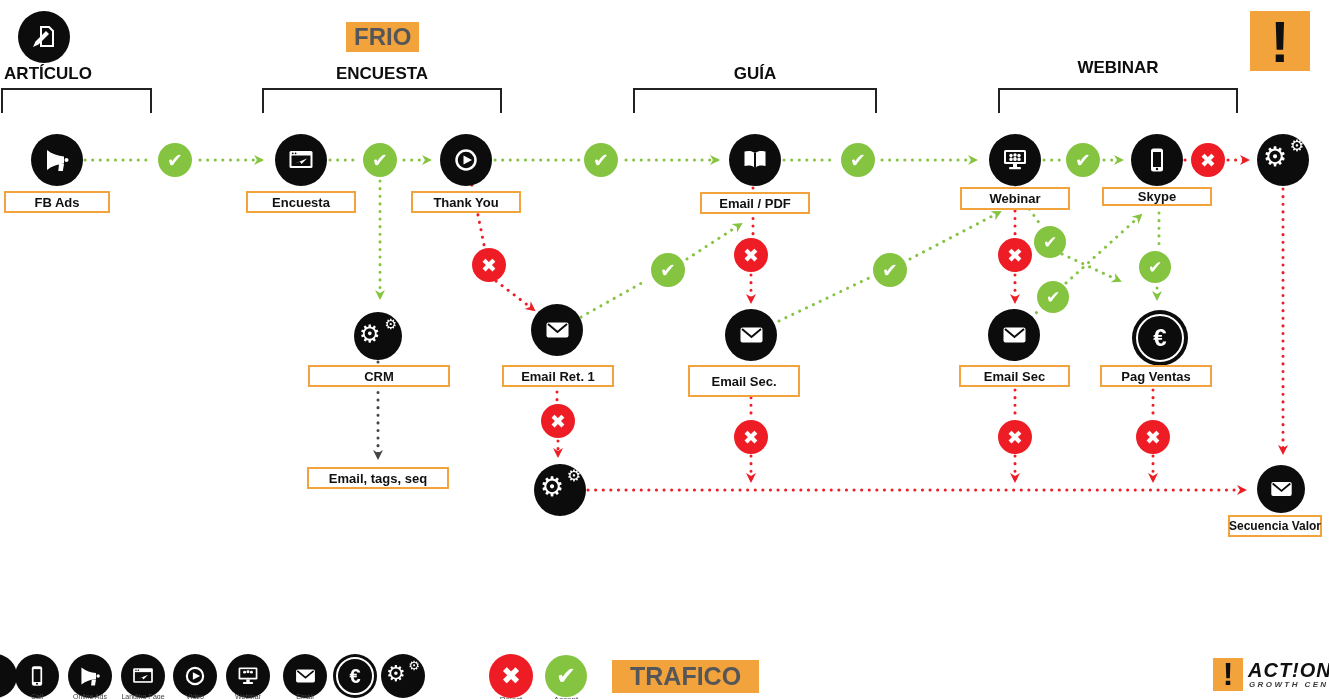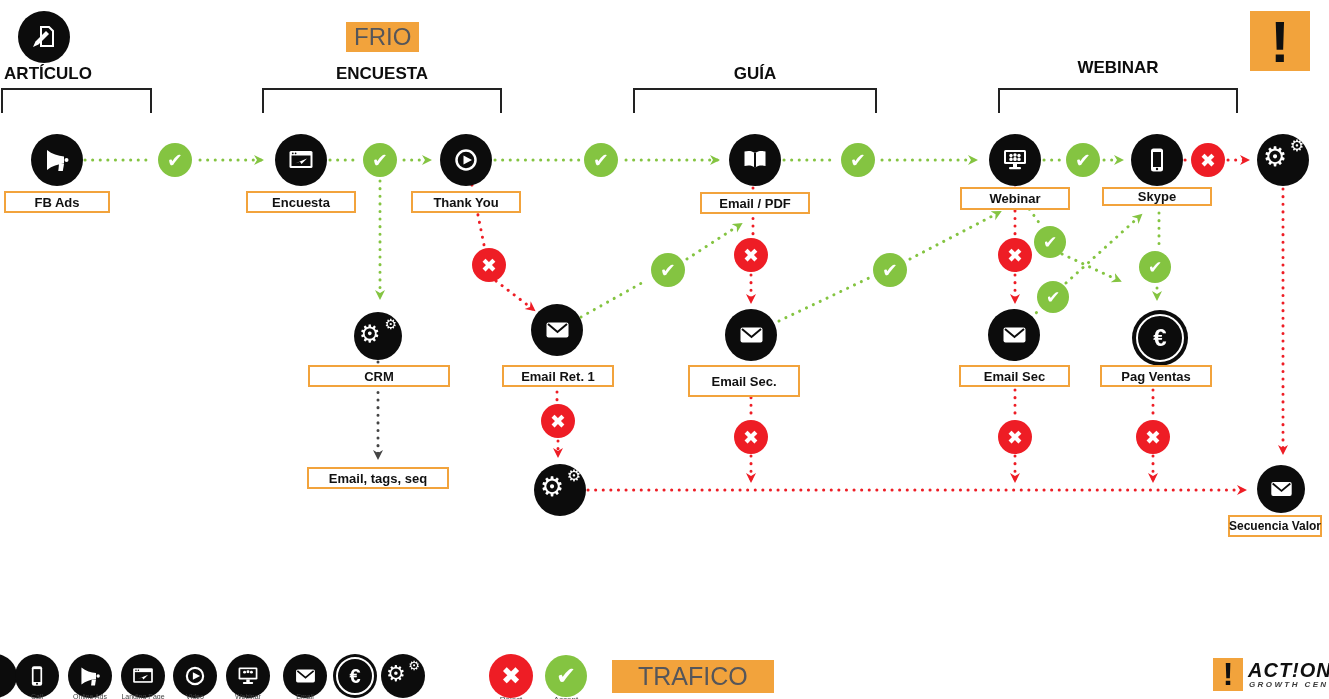--- a/index.html
+++ b/index.html
@@ -4,21 +4,21 @@
 <style>
   html,body{margin:0;padding:0;background:#fff;font-family:"Liberation Sans","DejaVu Sans",sans-serif;}
   #canvas{position:relative;width:1329px;height:699px;overflow:hidden;background:#fff;}
   svg.wires{position:absolute;left:0;top:0;z-index:1;}
   .node{position:absolute;background:#0c0c0c;border-radius:50%;display:flex;align-items:center;justify-content:center;z-index:2;color:#fff;}
   .badge{position:absolute;width:34px;height:34px;border-radius:50%;display:flex;align-items:center;justify-content:center;z-index:3;color:#fff;font-size:19px;font-weight:bold;line-height:1;}
   .badge.sm{width:32px;height:32px;font-size:17px;}
   .green{background:var(--green,#84C441);}
   .red{background:var(--red,#EE1D25);}
   .lbl{position:absolute;background:#fff;border:2px solid var(--orange,#F2A33C);display:flex;align-items:center;justify-content:center;font-weight:bold;font-size:13px;color:#111;z-index:2;box-sizing:border-box;white-space:nowrap;}
-  .tag{position:absolute;background:var(--orange,#F2A33C);color:#55565A;font-weight:normal;font-size:24px;line-height:1.15;padding:1px 8px;z-index:2;}
+  .tag{position:absolute;background:var(--orange,#F2A33C);color:#55565A;font-weight:bold;font-size:24px;line-height:1.15;padding:1px 8px;z-index:2;}
   .hdr{position:absolute;color:#0d0d0d;font-weight:bold;font-size:17px;text-align:center;z-index:2;}
   .bracket{position:absolute;border:2px solid #222;border-bottom:none;height:25px;z-index:1;box-sizing:border-box;}
   .tblabel{position:absolute;font-size:7px;color:#444;text-align:center;z-index:2;width:70px;}
   .ring{position:absolute;inset:4px;border:2px solid #fff;border-radius:50%;}
   .gearwrap{position:relative;width:100%;height:100%;}
   .gearbig{position:absolute;left:6px;top:10px;font-size:27px;line-height:1;color:#fff;}
   .gearsmall{position:absolute;right:5px;top:4px;font-size:16px;line-height:1;color:#fff;}
   .sq{position:absolute;background:var(--orange,#F2A33C);display:flex;align-items:center;justify-content:center;font-weight:900;color:#101010;z-index:2;}
   .brandname{position:absolute;z-index:2;font-style:italic;font-weight:900;color:#101010;white-space:nowrap;}
   .brandtag{position:absolute;z-index:2;font-style:italic;font-weight:bold;color:#3a3a3a;letter-spacing:2.4px;white-space:nowrap;}
@@ -332,19 +332,19 @@
         <span class="gearbig" style="font-size:22px;left:5px;top:9px">⚙</span>
         <span class="gearsmall" style="font-size:13px;right:5px;top:5px">⚙</span>
       </div>
   </div>
 
   <div class="badge red" style="left:489px;top:654px;width:44px;height:44px;font-size:24px">✖</div>
   <div class="tblabel" style="left:476px;top:695px;font-size:8px">Reject</div>
   <div class="badge green" style="left:545px;top:655px;width:42px;height:42px;font-size:24px">✔</div>
   <div class="tblabel" style="left:531px;top:695px;font-size:8px">Accept</div>
 
-  <div class="tag" style="left:612px;top:660px;font-size:25px;padding:2px 26px">TRAFICO</div>
+  <div class="tag" style="left:612px;top:660px;font-size:25px;padding:2px 18px">TRAFICO</div>
 
   <div class="sq" style="left:1213px;top:658px;width:30px;height:33px;font-size:32px">!</div>
   <div class="brandname" style="left:1248px;top:659px;font-size:20px;letter-spacing:1px">ACT!ON</div>
   <div class="brandtag" style="left:1249px;top:680px;font-size:8px">GROWTH CENTER</div>
 
 </div>
 
 </body></html>

